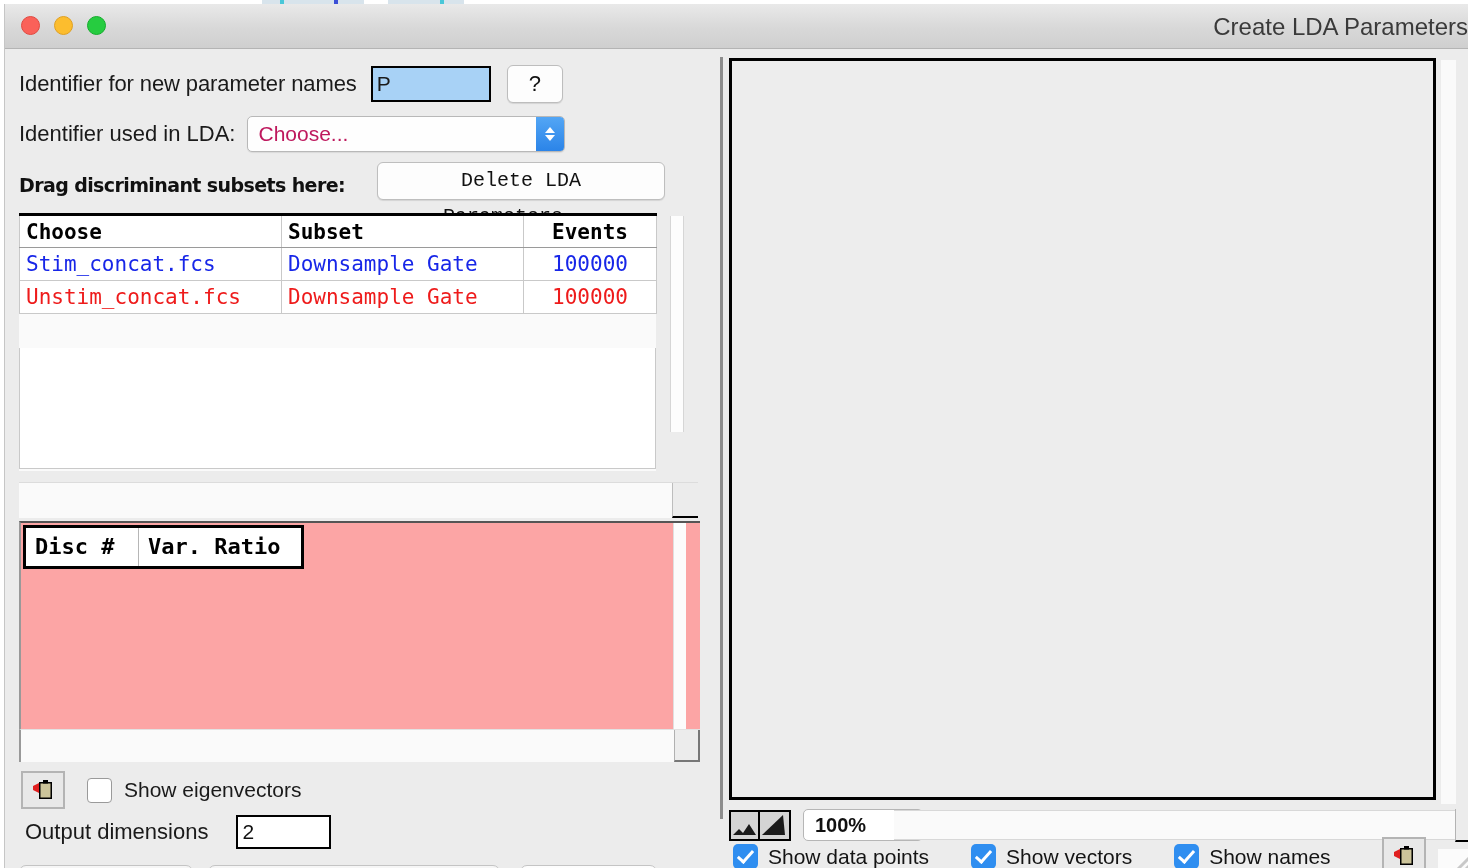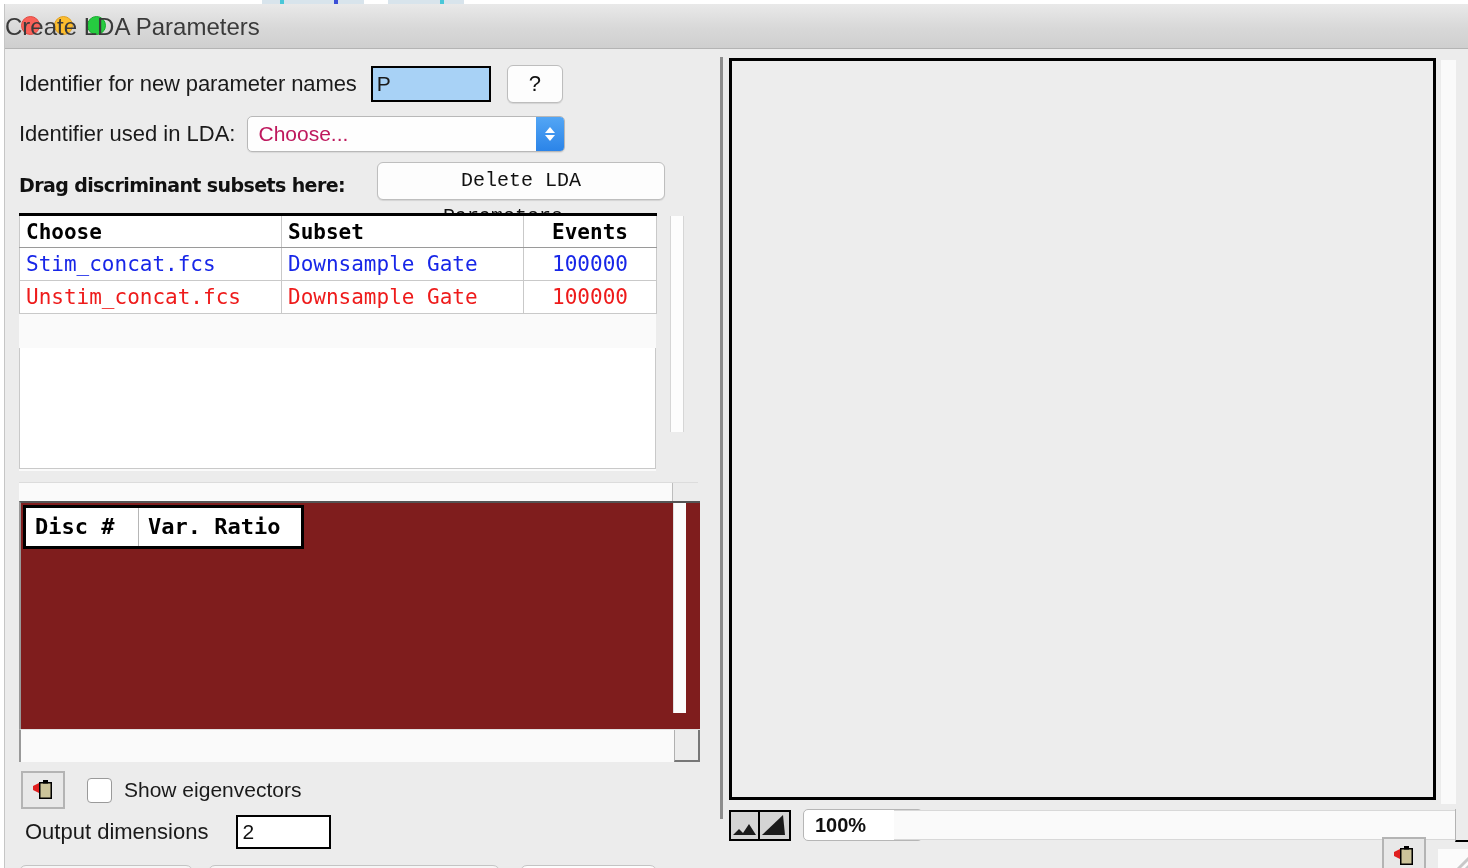--- a/index.html
+++ b/index.html
@@ -63,21 +63,21 @@
     box-sizing: border-box;
   }
   .light.red    { background: #fa6159; border: 1px solid #e14940; }
   .light.yellow { background: #fcbd2e; border: 1px solid #e0a021; }
   .light.green  { background: #26cc40; border: 1px solid #14ad2c; }
   #window-title {
     position: absolute;
     left: 0; top: 0;
     width: 100%;
     line-height: 45px;
-    text-align: left;
+    text-align: right;
     font-size: 24px;
     color: #3a3a3a;
     font-family: "Liberation Sans", sans-serif;
   }
 
   
   #left-pane {
     position: absolute;
     left: 0; top: 45px;
     width: 706px;
@@ -269,24 +269,24 @@
     width: 26px; height: 100%;
     background: #ececec;
     border-left: 1px solid #bdbdbd;
     border-bottom: 2px solid #000;
     box-sizing: border-box;
   }
 
   
   #disc-panel {
     position: absolute;
-    left: 14px; top: 452px;
+    left: 14px; top: 472px;
     width: 681px;
     height: 240px;
-    background: #7f1d1d;
+    background: #fca5a5;
     border-top: 2px solid #555;
     border-left: 2px solid #999;
     box-sizing: border-box;
   }
   #disc-header {
     position: absolute;
     left: 2px; top: 2px;
     display: flex;
     border: 3px solid #000;
     background: #fff;
@@ -667,20 +667,34 @@
         <span class="zval">100%</span>
         <span class="zarrow">
           <i class="chev up"></i>
             <i class="chev dn"></i>
         </span>
       </div>
       <div id="zoom-track"></div>
       <div id="zoom-track-corner"></div>
     </div>
 
+    <div id="show-row">
+      <div class="cb-item" id="show-points-item">
+        <span class="cb-on"></span>
+        <span class="cb-label">Show data points</span>
+      </div>
+      <div class="cb-item" id="show-vectors-item">
+        <span class="cb-on"></span>
+        <span class="cb-label">Show vectors</span>
+      </div>
+      <div class="cb-item" id="show-names-item">
+        <span class="cb-on"></span>
+        <span class="cb-label">Show names</span>
+      </div>
+    </div>
 
     <div id="right-clip-button">
       <svg class="clip-icon" width="24" height="24" viewBox="0 0 24 24">
         <rect x="8" y="4" width="13" height="17" fill="#000"></rect>
         <rect x="9.5" y="5.5" width="10" height="14" fill="#ccc49a"></rect>
         <rect x="12" y="2" width="5" height="3.5" fill="#000"></rect>
         <path d="M2 8 L8 5 L8 15 L2 12 Z" fill="#e02020"></path>
       </svg>
     </div>
 

